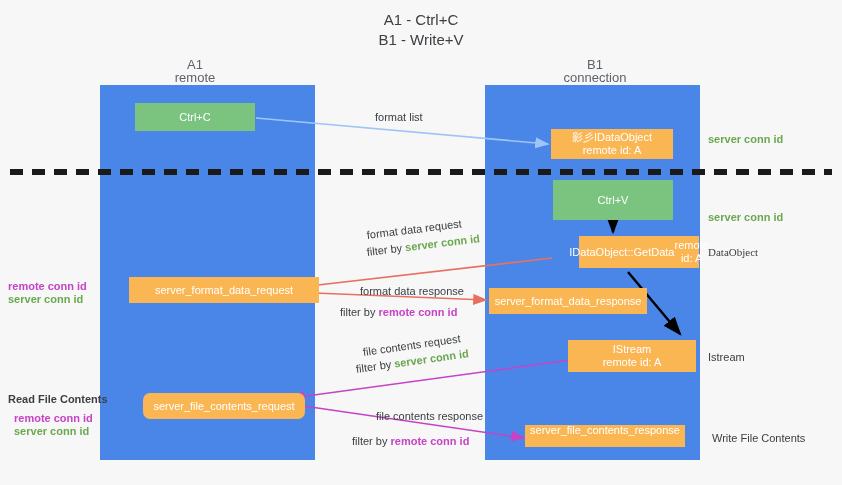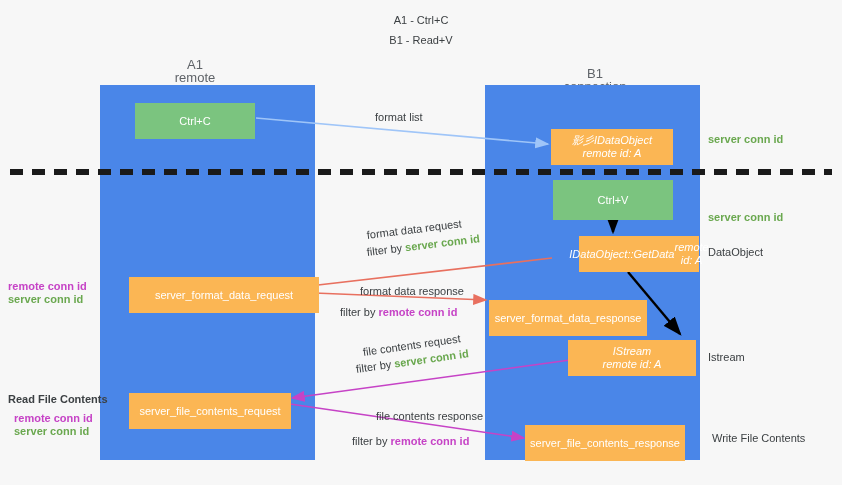--- a/index.html
+++ b/index.html
@@ -11,63 +11,63 @@
     position:relative;
     overflow:hidden;
   }
   #stage{position:absolute;left:0;top:0;width:842px;height:485px;}
   .abs{position:absolute;}
   #svg-layer{position:absolute;left:0;top:0;width:842px;height:485px;pointer-events:none;}
 
   
   .title{
     width:842px;text-align:center;top:10px;left:0;
-    font-size:11px;line-height:20px;color:#3c4043;
+    font-size:15px;line-height:20px;color:#3c4043;
   }
 
   
   .lane-head{
     text-align:center;font-size:13px;line-height:13px;color:#5f6368;
   }
 
   
   .lane{background:#4a86e8;}
 
   
   .box{
     box-sizing:border-box;
     display:flex;align-items:center;justify-content:center;
     text-align:center;color:#ffffff;font-size:11px;line-height:13px;
-    padding:18px 4px;
+    padding:10px 4px;
   }
   .box.green{background:#7bc47f;}
   .box.orange{background:#fbb654;}
-  .box .two-line{display:block;font-style:italic;}
+  .box .two-line{display:block;}
 
   
   .lbl{font-size:11px;line-height:14px;color:#3c4043;white-space:nowrap;}
   .green-t{color:#6aa84f;font-weight:bold;}
   .magenta-t{color:#c643c6;font-weight:bold;}
   .dark-t{color:#3c4043;}
 </style>
 </head>
 <body>
 
 <div id="stage">
 
   <div class="abs title">
     <div>A1 - Ctrl+C</div>
-    <div>B1 - Read+V</div>
+    <div>B1 - Write+V</div>
   </div>
 
   <div class="abs lane-head" style="left:120px;top:58px;width:150px;">
     <div>A1</div>
     <div>remote</div>
   </div>
-  <div class="abs lane-head" style="left:520px;top:67px;width:150px;">
+  <div class="abs lane-head" style="left:520px;top:58px;width:150px;">
     <div>B1</div>
     <div>connection</div>
   </div>
 
   <div class="abs lane" style="left:100px;top:85px;width:215px;height:375px;"></div>
   <div class="abs lane" style="left:485px;top:85px;width:215px;height:375px;"></div>
 
   <svg id="svg-layer" viewBox="0 0 842 485">
     <defs>
       <marker id="ah-blue" markerWidth="9" markerHeight="7" refX="8" refY="3.5" orient="auto">
@@ -121,29 +121,29 @@
 
   <div class="abs box orange" style="left:568px;top:340px;width:128px;height:32px;flex-direction:column;">
     <span class="two-line">IStream</span>
     <span class="two-line">remote id: A</span>
   </div>
 
   <div class="abs box orange" style="left:129px;top:277px;width:190px;height:26px;">
     <span>server_format_data_request</span>
   </div>
 
-  <div class="abs box orange" style="left:489px;top:300px;width:158px;height:26px;">
+  <div class="abs box orange" style="left:489px;top:288px;width:158px;height:26px;">
     <span>server_format_data_response</span>
   </div>
 
-  <div class="abs box orange" style="left:129px;top:393px;width:162px;height:26px;">
+  <div class="abs box orange" style="left:143px;top:393px;width:162px;height:26px;border-radius:7px;">
     <span>server_file_contents_request</span>
   </div>
 
-  <div class="abs box orange" style="left:525px;top:425px;width:160px;height:28px;">
+  <div class="abs box orange" style="left:525px;top:425px;width:160px;height:22px;align-items:flex-end;">
     <span>server_file_contents_response</span>
   </div>
 
   <div class="abs lbl" style="left:375px;top:110px;">format list</div>
 
   <div class="abs lbl" style="left:366px;top:228px;transform:rotate(-7deg);transform-origin:left top;">format data request</div>
   <div class="abs lbl" style="left:366px;top:245px;transform:rotate(-7deg);transform-origin:left top;">
     <span class="dark-t">filter by </span><span class="green-t">server conn id</span>
   </div>
 
@@ -157,21 +157,21 @@
     <span class="dark-t">filter by </span><span class="green-t">server conn id</span>
   </div>
 
   <div class="abs lbl" style="left:376px;top:409px;text-align:center;">file contents response</div>
   <div class="abs lbl" style="left:352px;top:434px;">
     <span class="dark-t">filter by </span><span class="magenta-t">remote conn id</span>
   </div>
 
   <div class="abs lbl green-t" style="left:708px;top:132px;">server conn id</div>
   <div class="abs lbl green-t" style="left:708px;top:210px;">server conn id</div>
-  <div class="abs lbl" style="left:708px;top:245px;">DataObject</div>
+  <div class="abs lbl" style="left:708px;top:245px;font-family:Liberation Serif, serif;">DataObject</div>
   <div class="abs lbl" style="left:708px;top:350px;">Istream</div>
   <div class="abs lbl" style="left:712px;top:431px;">Write File Contents</div>
 
   <div class="abs lbl magenta-t" style="left:8px;top:279px;">remote conn id</div>
   <div class="abs lbl green-t" style="left:8px;top:292px;">server conn id</div>
 
   <div class="abs lbl" style="left:8px;top:392px;font-weight:bold;">Read File Contents</div>
   <div class="abs lbl magenta-t" style="left:14px;top:411px;">remote conn id</div>
   <div class="abs lbl green-t" style="left:14px;top:424px;">server conn id</div>
 

